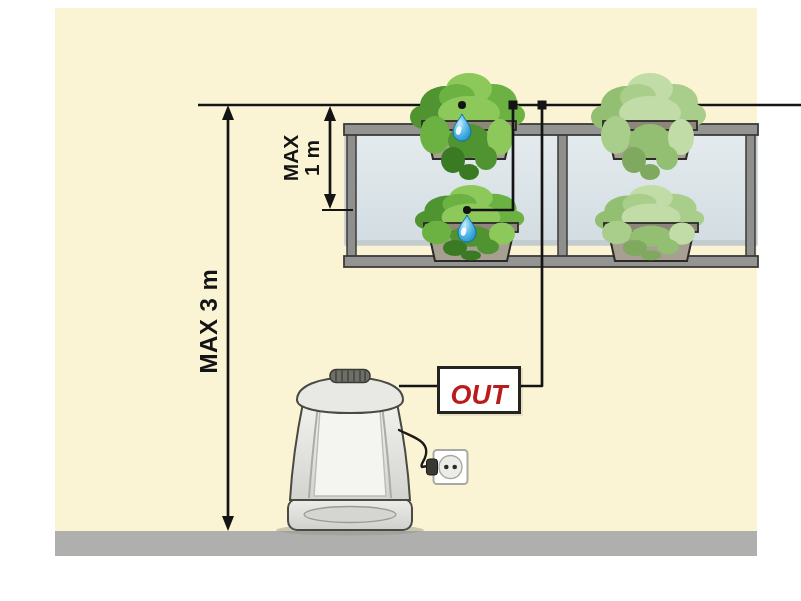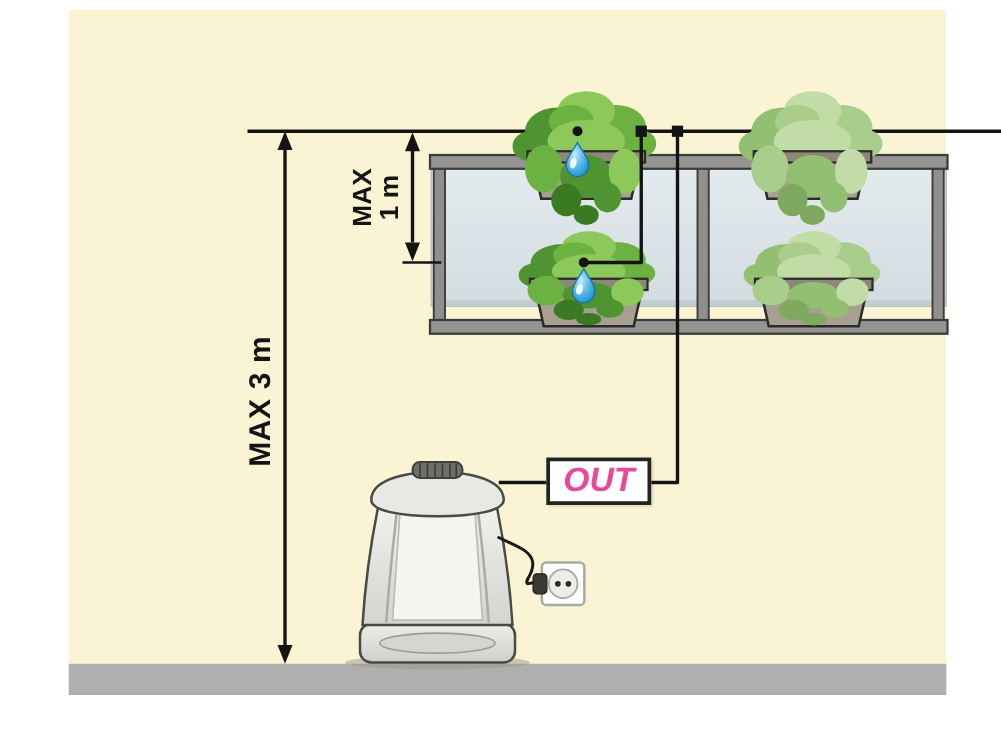--- a/index.html
+++ b/index.html
@@ -20,24 +20,24 @@
   .connector { fill: var(--tube, #141414); }
   .dim { fill: none; stroke: var(--tube, #141414); stroke-width: 2.7; }
   .dim-thin { fill: none; stroke: var(--tube, #141414); stroke-width: 2; }
   .dim-head { fill: var(--tube, #141414); }
 
   
   .plant-vivid { --c1:#4F9430; --c2:#6CB243; --c3:#8CC95A; --c4:#3A7A22; }
   .plant-faded { --c1:#93BF72; --c2:#A9CE8B; --c3:#C1DCA6; --c4:#7EA95F; }
 
   .out-box {
-    position: absolute; left: 437px; top: 366px; width: 84px; height: 38px;
+    position: absolute; left: 437px; top: 366px; width: 84px; height: 48px;
     background: #ffffff; border: 3px solid var(--out-border, #23231F);
-    display: flex; align-items: flex-start; justify-content: center;
-    font-weight: bold; font-style: italic; font-size: 27px; color: #ec4899;
+    display: flex; align-items: flex-end; justify-content: center;
+    font-weight: bold; font-style: italic; font-size: 27px; color: #b91c1c;
     box-shadow: 2px 2px 0 rgba(0,0,0,0.08);
   }
   .dim-label { position: absolute; font-weight: bold; color: #141414; white-space: nowrap; }
   .max3 {
     left: 209px; top: 321px; font-size: 24px; letter-spacing: 0.5px;
     transform: translate(-50%,-50%) rotate(-90deg);
   }
   .max1 {
     left: 301px; top: 158px; font-size: 21px; line-height: 21px; text-align: center;
     transform: translate(-50%,-50%) rotate(-90deg);

